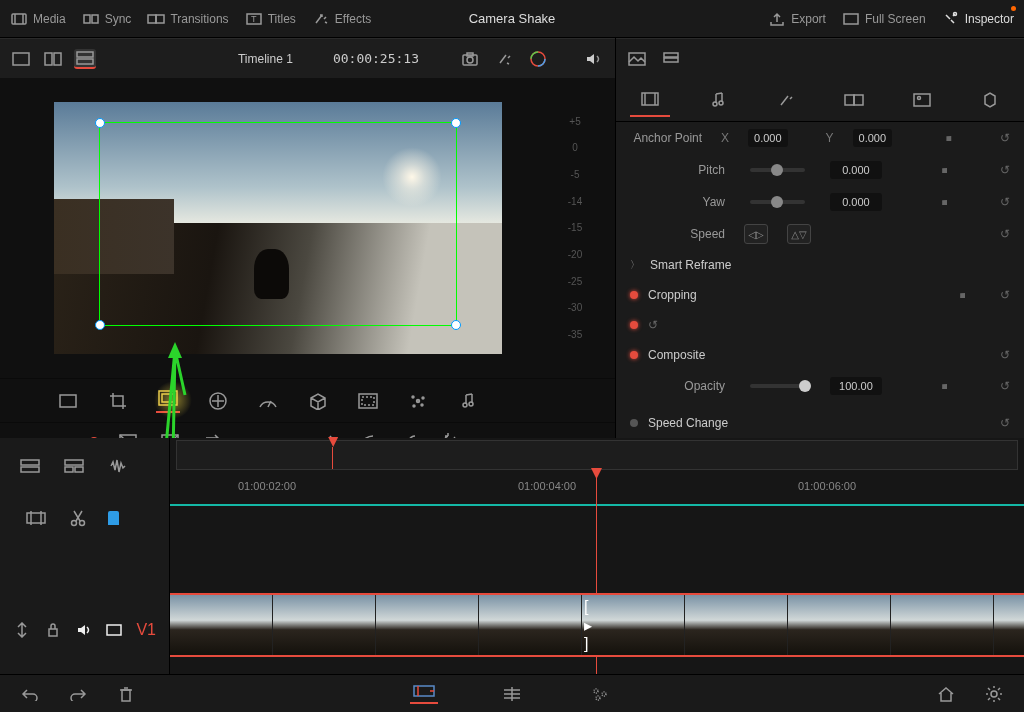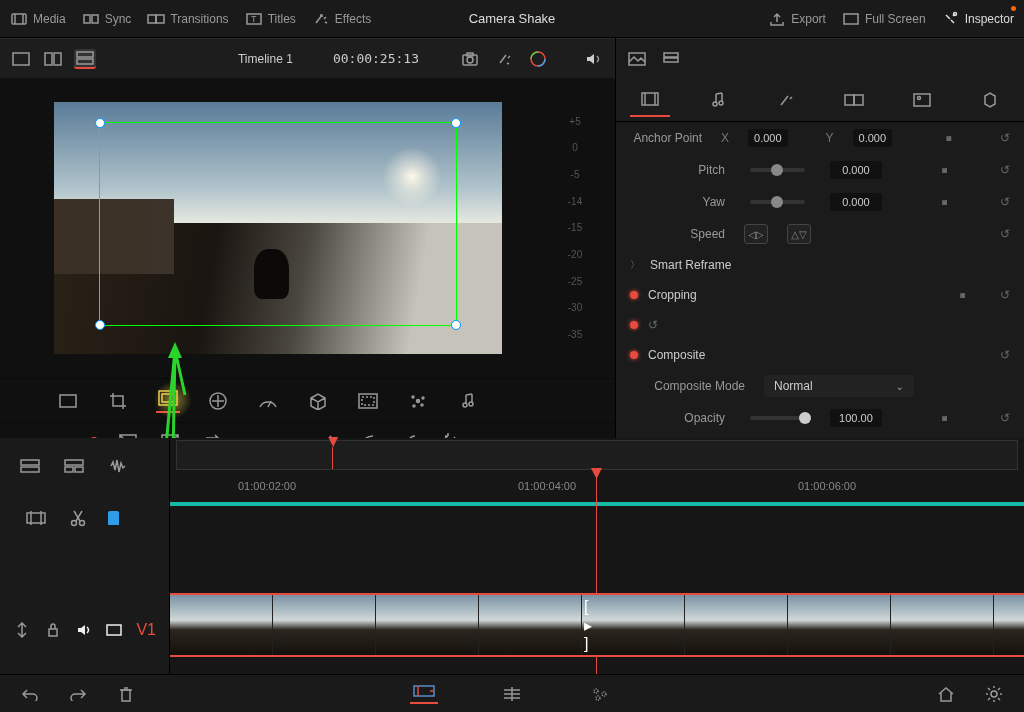--- a/index.html
+++ b/index.html
@@ -83,21 +83,21 @@
   .tl-tools-row { display:flex; gap:20px; padding:16px 18px; align-items:center;}
   .tl-tools-row2 { display:flex; gap:18px; padding:12px 24px; align-items:center;}
   .track-head { position:absolute; left:0; bottom:10px; width:170px; height:68px; display:flex; align-items:center; gap:14px; padding:0 14px;}
   .v1-label { color:#e64b3d; font-size:16px; font-weight:500;}
   .marker-blue { width:11px; height:14px; background:#2e9ce6; border-radius:2px 2px 0 0;}
 
   .tl-main { position:absolute; left:170px; right:0; top:0; bottom:0;}
   .mini-ruler { height:30px; background:#1d1d1d; border:1px solid #333; position:relative; margin:2px 6px;}
   .mini-playhead { position:absolute; top:-4px; width:10px; height:10px; background:#e64b3d; clip-path: polygon(0 0,100% 0,50% 100%);}
   .mini-line { position:absolute; top:6px; bottom:0; width:1px; background:#e64b3d;}
-  .big-ruler { height:34px; border-bottom:4px solid #14b8a6; position:relative;}
+  .big-ruler { height:34px; border-bottom:2px solid #14b8a6; position:relative;}
   .ruler-tc { position:absolute; top:8px; color:#888; font-size:11px;}
   .big-playhead { position:absolute; top:0; bottom:-180px; width:1px; background:#e64b3d;}
   .big-playhead::before { content:''; position:absolute; top:-4px; left:-5px; width:11px; height:11px; background:#e64b3d; clip-path:polygon(0 0,100% 0,50% 100%);}
   .clips-area { position:absolute; top:60px; left:0; right:0; bottom:0;}
   .video-track { position:absolute; bottom:18px; left:0; right:0; height:62px; background:#0e0e0e; border:1px solid #333; border-left:none; border-right:none; display:flex;}
   .clip-border { position:absolute; top:-2px; left:0; right:0; bottom:-2px; border-top:2px solid #e64b3d; border-bottom:2px solid #e64b3d; pointer-events:none;}
   .thumb { height:100%; flex:0 0 103px; border-right:1px solid #222; position:relative; overflow:hidden;}
   .thumb-img { width:100%; height:100%; background: linear-gradient(180deg,#7a92a5 0%, #d1d8d8 42%, #2b251e 58%, #14110c 100%);}
   .edit-mark { position:absolute; bottom:8px; left:50%; transform:translateX(-50%); width:24px; height:44px; display:flex; align-items:center; justify-content:center;}
   .em-bracket { color:#fff; font-size:16px; letter-spacing:3px;}
@@ -536,27 +536,20 @@
     <div class="section">
       <span class="dot red"></span>
       <span class="reset">↺</span>
     </div>
     <div class="section">
       <span class="dot red"></span>
       <span class="section-title">Composite</span>
       <span class="reset">↺</span>
     </div>
     <div class="param-row">
-      <span class="param-label" style="width:115px">Composite Mode</span>
-      <div class="combo">
-          <span>Normal</span>
-          <span class="chev">⌄</span>
-        </div>
-    </div>
-    <div class="param-row">
       <span class="param-label">Opacity</span>
       <div class="slider">
           <div class="slider-handle" style="left:100%;background:#ccc;"></div>
         </div>
       <span class="num-field">100.00</span>
       <span style="width:18px"></span>
       <span class="kf dia">◆</span>
       <span style="width:10px"></span>
       <span class="reset">↺</span>
     </div>

